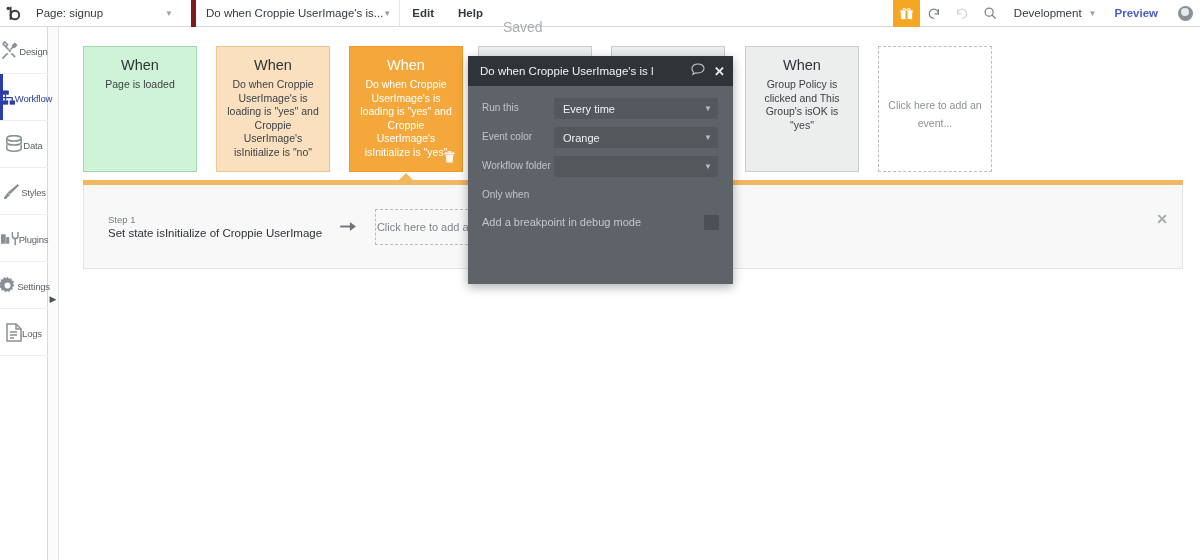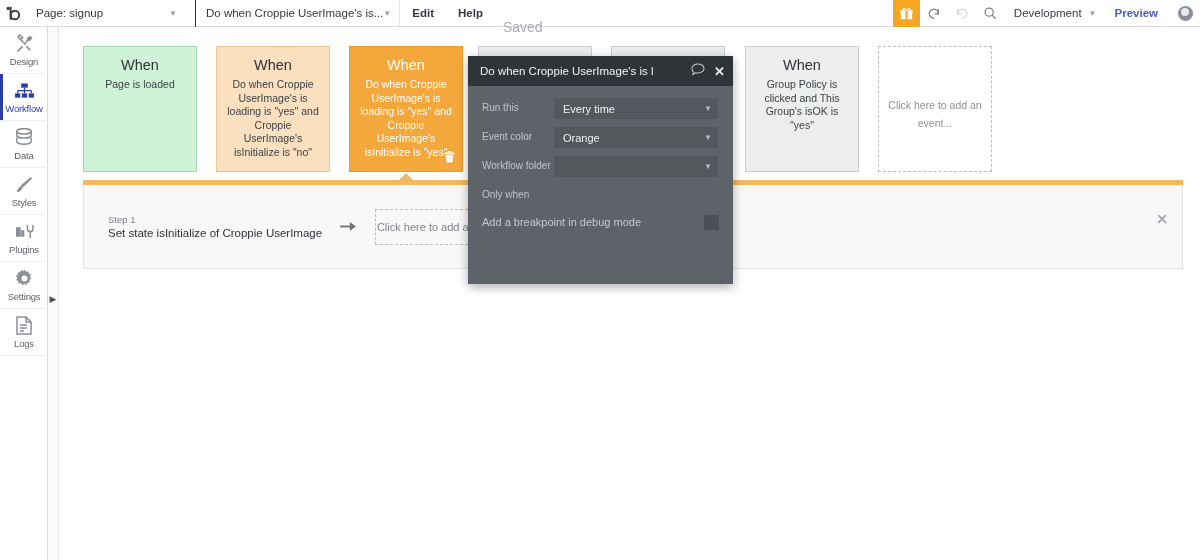--- a/index.html
+++ b/index.html
@@ -23,21 +23,21 @@
     width: 28px; height: 27px;
     display: flex; align-items: center; justify-content: center;
     font-size: 16px; font-weight: bold; color: #3a3a3a;
     letter-spacing: -1px;
   }
   .page-select {
     width: 168px; height: 27px;
     display: flex; align-items: center;
     padding-left: 8px; padding-right: 18px;
     font-size: 11.5px; color: #343a40;
-    border-right: 1px solid #7f1d1d;
+    border-right: 5px solid #7f1d1d;
     position: relative;
   }
   .page-select .caret, .wf-select .caret, .env-select .caret {
     margin-left: auto; color: #9aa0a6; font-size: 8px;
   }
   .wf-select {
     min-width: 162px; height: 27px;
     display: flex; align-items: center;
     padding-left: 10px; padding-right: 8px;
     font-size: 11.5px; color: #343a40;
@@ -89,21 +89,21 @@
   
   .sidebar {
     position: absolute; left: 0; top: 27px;
     width: 48px; height: 533px;
     background: #ffffff;
     border-right: 1px solid #d7d9dd;
     z-index: 30;
   }
   .side-item {
     height: 47px; width: 48px;
-    display: flex; flex-direction: column;
+    display: flex; flex-direction: row;
     align-items: center; justify-content: center;
     border-bottom: 1px solid #eceef0;
     position: relative;
   }
   .side-item .s-icon {
     height: 20px; display: flex; align-items: flex-end;
     justify-content: center; color: #8a9097;
   }
   .side-item .s-label {
     font-size: 9.5px; color: #5c6268; margin-top: 3px;

